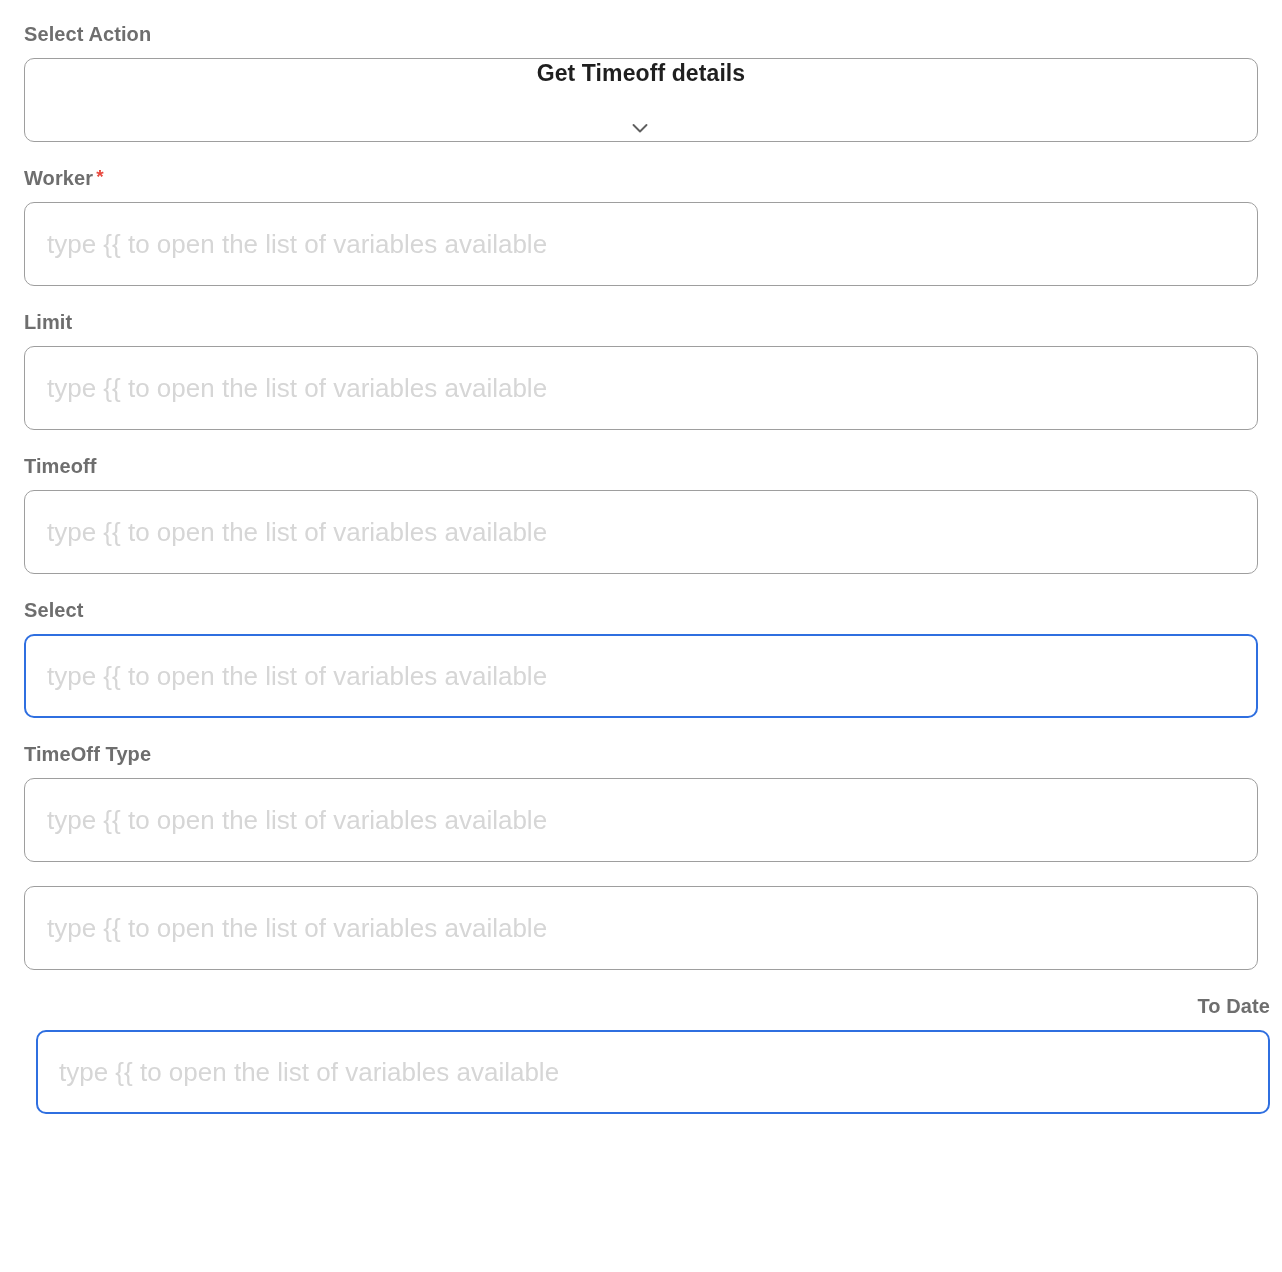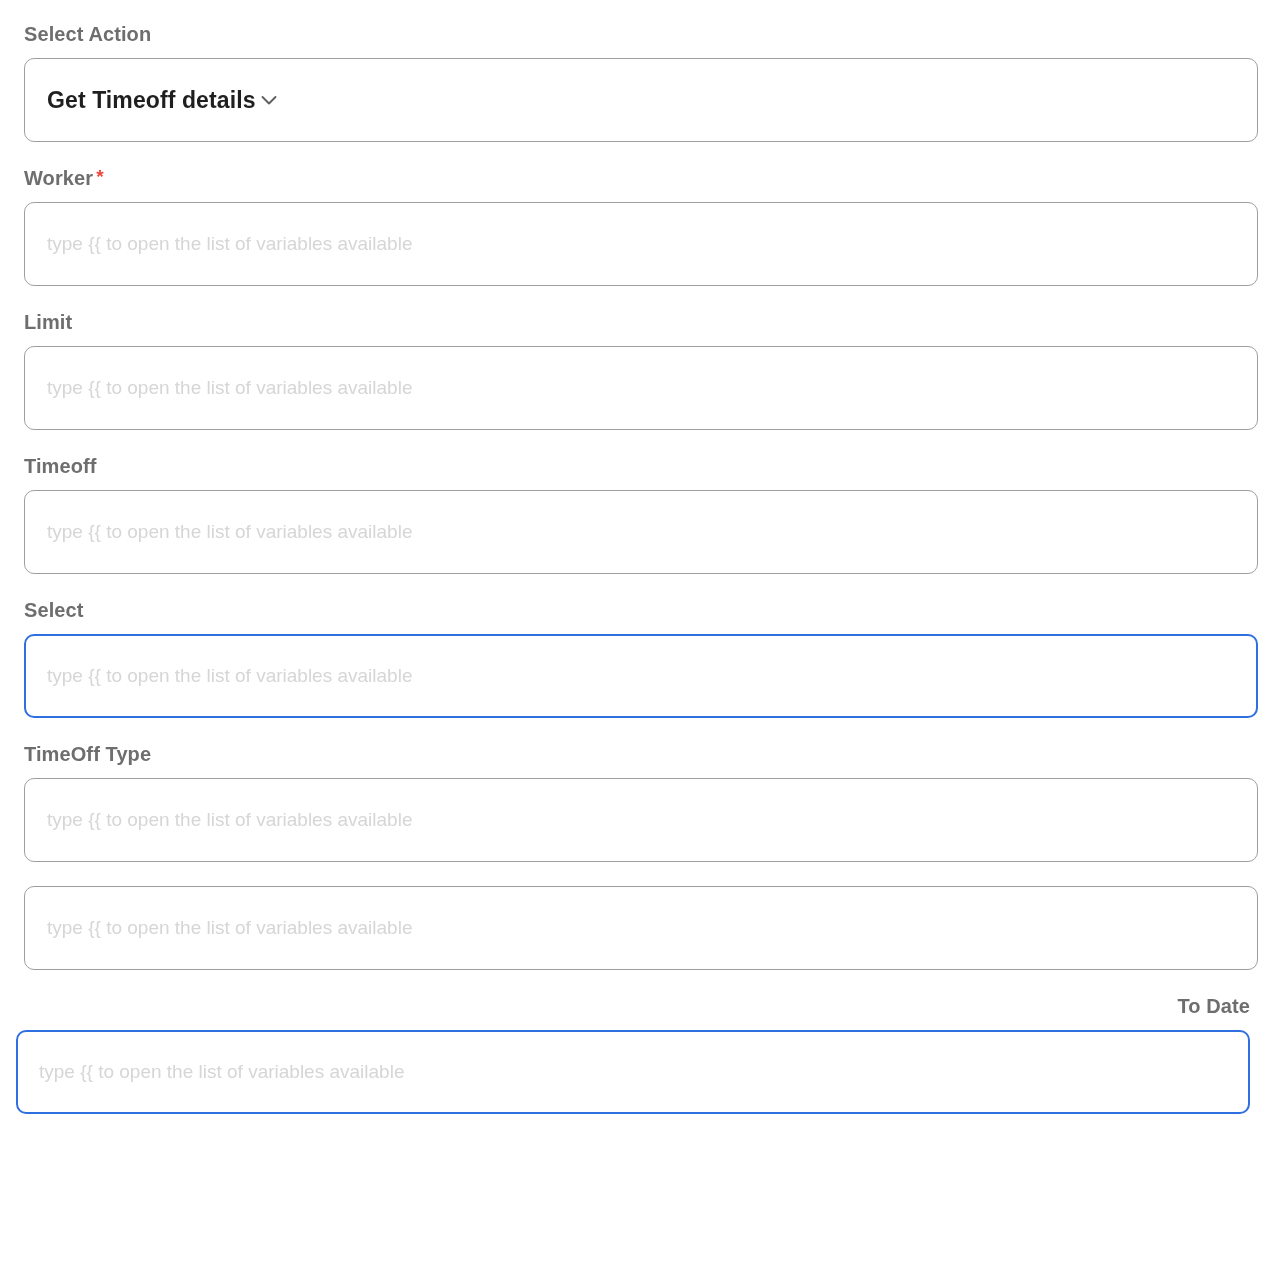--- a/index.html
+++ b/index.html
@@ -8,21 +8,21 @@
   html, body {
     width: 1282px;
     height: 1272px;
     background: #ffffff;
     font-family: "Liberation Sans", "DejaVu Sans", sans-serif;
     -webkit-font-smoothing: antialiased;
   }
 
   .form-panel {
     width: 1282px;
-    padding: 22px 32px 0 24px;
+    padding: 22px 12px 0 24px;
     display: flex;
     flex-direction: column;
   }
 
   
   .field-group {
     display: flex;
     flex-direction: column;
     margin-bottom: 24px;
   }
@@ -66,33 +66,35 @@
     border: 2px solid #2f6fe0;
     padding: 0 21px;
   }
 
   .field-input {
     flex: 1 1 auto;
     border: none;
     outline: none;
     background: transparent;
     font-family: "Liberation Sans", "DejaVu Sans", sans-serif;
-    font-size: 19px;
+    font-size: 26px;
     line-height: 28px;
     color: #ef4444;
     padding: 0;
     height: 100%;
   }
   .field-input::placeholder {
     color: #d6d6d6;
     opacity: 1;
   }
 
   
   .select-control {
+    justify-content: space-between;
+    flex-direction: column;
   }
 
   .select-value {
     font-size: 23px;
     font-weight: 700;
     line-height: 28px;
     color: #1f1f1f;
     letter-spacing: 0.1px;
   }
 

